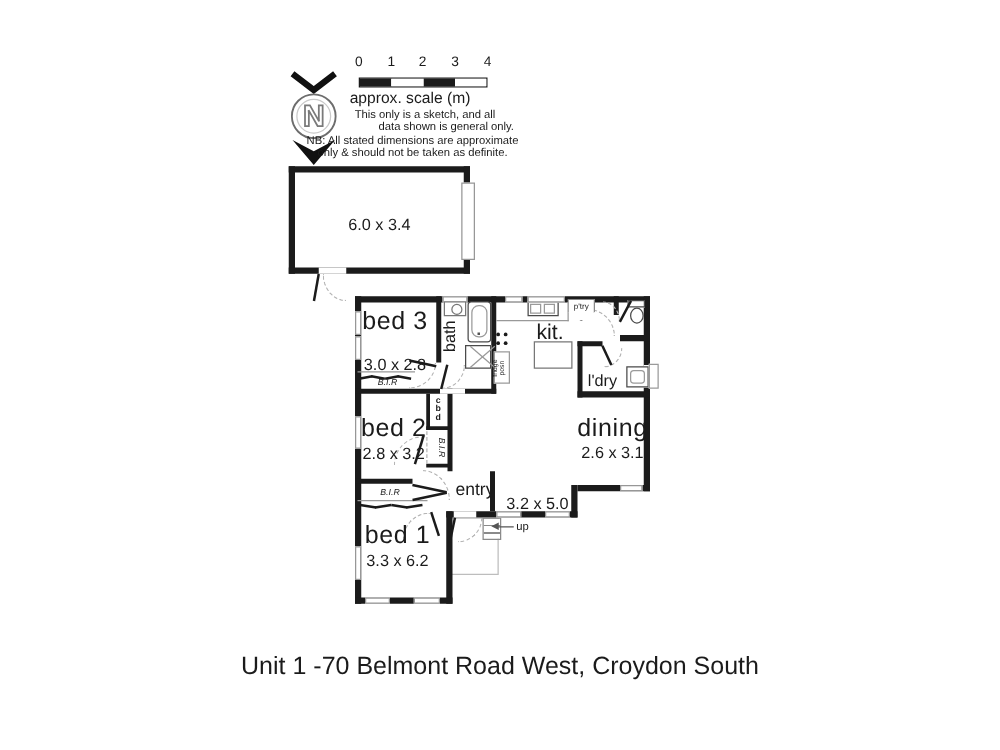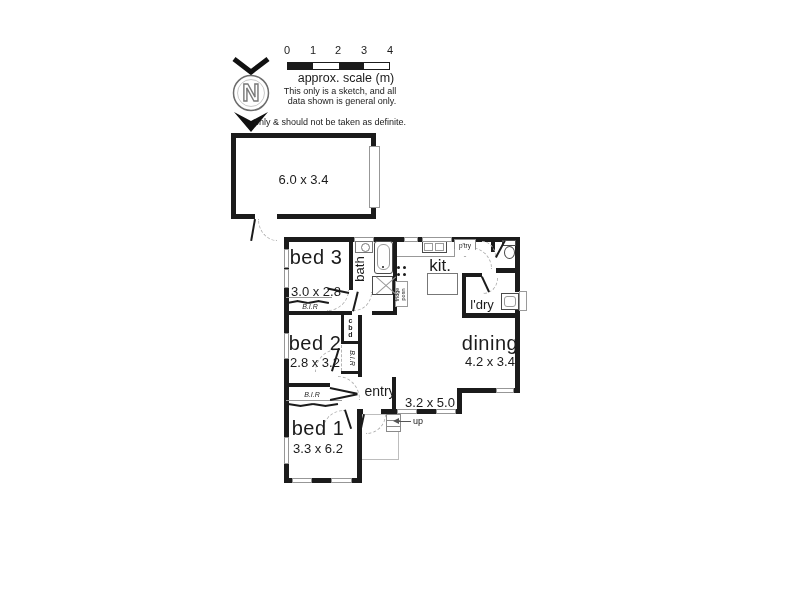--- a/index.html
+++ b/index.html
@@ -48,23 +48,24 @@
   <span class="tick" style="left:307px;top:44px;">1</span>
   <span class="tick" style="left:332px;top:44px;">2</span>
   <span class="tick" style="left:358px;top:44px;">3</span>
   <span class="tick" style="left:384px;top:44px;">4</span>
   <div id="scalebar" style="left:287px;top:62px;width:103px;height:8px;">
     <div class="scale-seg" style="background:#1b1b1b;"></div>
     <div class="scale-seg" style="background:#fff;"></div>
     <div class="scale-seg" style="background:#1b1b1b;"></div>
     <div class="scale-seg" style="background:#fff;"></div>
   </div>
-  <div class="note" style="left:256px;top:71px;width:180px;font-size:12.5px;">approx. scale (m)</div>
+  <div class="note" style="left:238px;top:71px;width:180px;font-size:12.5px;">approx. scale (m)</div>
   <div class="note" style="left:250px;top:86px;width:180px;font-size:9px;">This only is a sketch, and all</div>
-  <div class="note" style="left:252px;top:96px;width:180px;font-size:9px;">data shown is general only.</div>
+  <div class="note" style="left:267px;top:96px;width:180px;font-size:9px;">data shown is general only.</div>
+  <div class="note" style="left:230px;top:107px;width:200px;font-size:9px;">NB: All stated dimensions are approximate</div>
   <div class="note" style="left:230px;top:117px;width:200px;font-size:9px;">only &amp; should not be taken as definite.</div>
 
   <div class="wall" style="left:231px;top:133px;width:145px;height:5px;"></div>
   <div class="wall" style="left:231px;top:133px;width:5px;height:86px;"></div>
   <div class="wall" style="left:231px;top:214px;width:145px;height:5px;"></div>
   <div class="wall" style="left:371px;top:133px;width:5px;height:86px;"></div>
   <div class="win" style="left:369px;top:146px;width:11px;height:62px;"></div>
   <div class="gap" style="left:255px;top:214px;width:22px;height:5px;"></div>
   <div class="leaf" style="left:254px;top:219px;width:2px;height:22px;transform:rotate(10deg);transform-origin:top left;"></div>
   <div class="arc bl" style="left:258px;top:219px;width:19px;height:22px;"></div>
@@ -195,17 +196,18 @@
   <div class="lbl" style="left:413px;top:416px;font-size:9px;">up</div>
 
   <div class="lbl room-name" style="left:286px;top:246px;width:60px;">bed 3</div>
   <div class="lbl room-dims" style="left:286px;top:284px;width:60px;">3.0 x 2.8</div>
   <div class="lbl room-name" style="left:284px;top:332px;width:62px;">bed 2</div>
   <div class="lbl room-dims" style="left:284px;top:355px;width:62px;">2.8 x 3.2</div>
   <div class="lbl room-name" style="left:287px;top:417px;width:62px;">bed 1</div>
   <div class="lbl room-dims" style="left:287px;top:441px;width:62px;">3.3 x 6.2</div>
   <div class="lbl room-dims" style="left:390px;top:355px;width:80px;margin-top:40px;">3.2 x 5.0</div>
   <div class="lbl room-name" style="left:455px;top:332px;width:70px;">dining</div>
-  <div class="lbl room-dims" style="left:455px;top:354px;width:70px;">4.2 x 3.4</div>
+  <div class="lbl room-dims" style="left:455px;top:354px;width:70px;">2.6 x 3.1</div>
   <div class="lbl" style="left:362px;top:383px;width:36px;font-size:14px;">entry</div>
 
+  <div class="lbl" style="left:0;top:522px;width:800px;font-size:20px;">Unit 1 -70 Belmont Road West, Croydon South</div>
 
 </div>
 
 </body></html>

